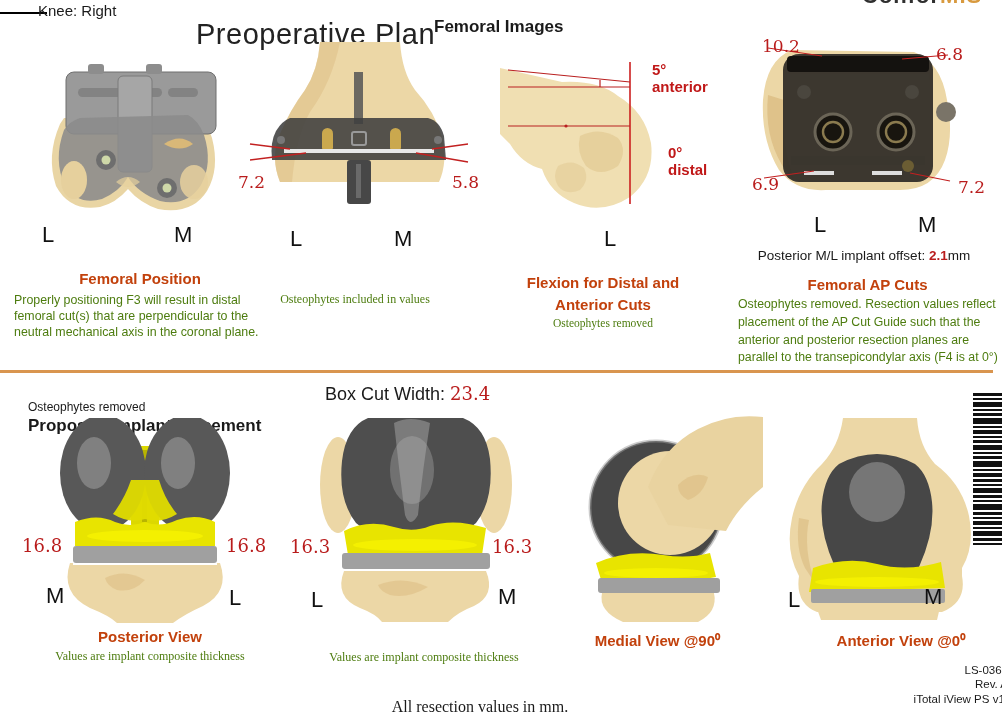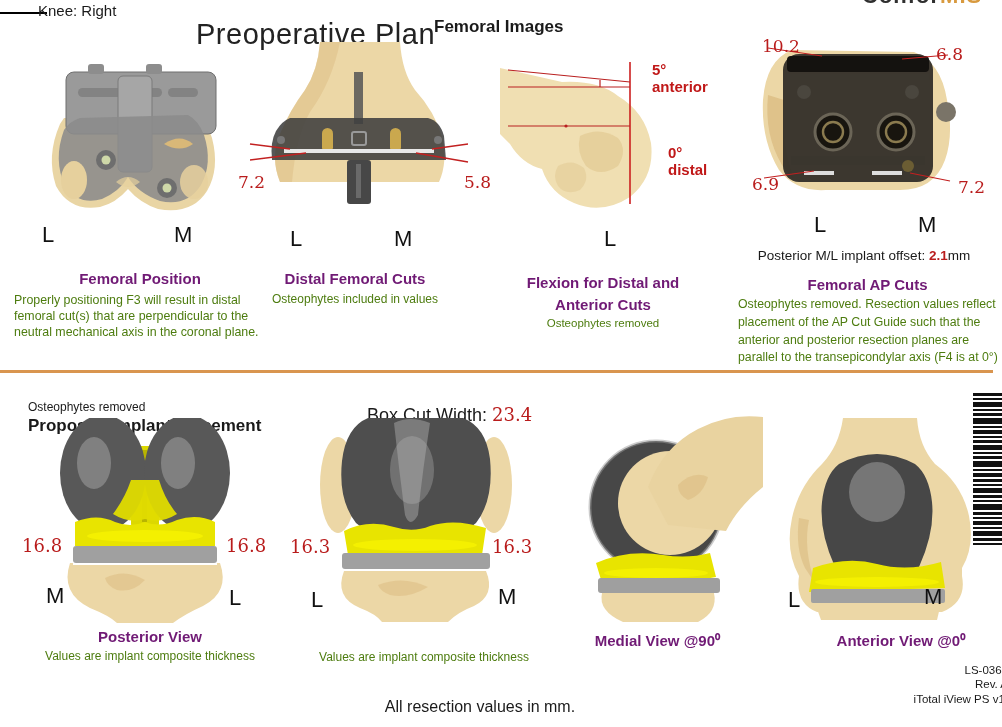--- a/index.html
+++ b/index.html
@@ -1,26 +1,26 @@
 <!DOCTYPE html>
 <html><head>
 <meta charset="utf-8">
 <style>
   html,body{margin:0;padding:0;background:#fff;}
   #page{position:relative;width:1002px;height:727px;background:#ffffff;overflow:hidden;
         font-family:"Liberation Sans",sans-serif;color:#1a1a1a;}
   .abs{position:absolute;}
-  .cap{font-weight:700;font-size:15px;text-align:center;color:#701a75;}
+  .cap{font-weight:700;font-size:15px;text-align:center;color:#c2410c;}
   .desc{font-size:12.4px;line-height:1.3;color:#4d7c0f;}
   .lm{font-size:22px;color:#111;}
   .val{font-family:"DejaVu Serif",serif;font-weight:400;color:#b91c1c;font-size:17px;text-align:center;}
   .val-lg{font-size:18px;}
   .ann{color:#c01818;font-weight:700;font-size:15px;line-height:1.12;white-space:pre-line;}
   .divider{background:#d9954f;}
-  .center{text-align:center;}
+  .center{text-align:center;font-family:Liberation Serif, serif;}
   svg{display:block;}
 </style>
 </head>
 <body>
 
 <div id="page">
 
   <div class="abs" style="left:0;top:12px;width:47px;height:2px;background:#000;"></div>
 
   <div class="abs" style="left:20px;top:2px;font-size:15px;margin-left:18px;">Knee: Right</div>
@@ -108,53 +108,52 @@
     <line x1="198" y1="15" x2="152" y2="19" stroke="#c22020" stroke-width="1.2"></line>
     <line x1="14" y1="138" x2="64" y2="131" stroke="#c22020" stroke-width="1.2"></line>
     <line x1="200" y1="141" x2="160" y2="133" stroke="#c22020" stroke-width="1.2"></line>
   </svg>
   <div class="abs val" style="left:762px;top:36px;">10.2</div>
   <div class="abs val" style="left:936px;top:44px;">6.8</div>
   <div class="abs val" style="left:752px;top:174px;">6.9</div>
   <div class="abs val" style="left:958px;top:177px;">7.2</div>
 
   <div class="abs val" style="left:238px;top:172px;">7.2</div>
-  <div class="abs val" style="left:464px;top:172px;">5.8</div>
+  <div class="abs val" style="left:452px;top:172px;">5.8</div>
 
   <span class="abs lm" style="left:42px;top:222px;">L</span>
   <span class="abs lm" style="left:174px;top:222px;">M</span>
   <span class="abs lm" style="left:290px;top:226px;">L</span>
   <span class="abs lm" style="left:394px;top:226px;">M</span>
   <span class="abs lm" style="left:604px;top:226px;">L</span>
   <span class="abs lm" style="left:814px;top:212px;">L</span>
   <span class="abs lm" style="left:918px;top:212px;">M</span>
 
   <div class="abs" style="left:726px;top:248px;width:276px;font-size:13.5px;text-align:center;">
     <span>Posterior M/L implant offset:</span>
     <span style="color:#b91c1c;font-weight:700;">2.1</span><span>mm</span>
   </div>
 
   <div class="abs cap" style="left:30px;top:270px;width:220px;">Femoral Position</div>
   <div class="abs desc" style="left:14px;top:292px;width:252px;">Properly positioning F3 will result in distal femoral cut(s) that are perpendicular to the neutral mechanical axis in the coronal plane.</div>
 
-  <div class="abs cap" style="left:250px;top:270px;width:210px;">Distal Femoral Cuts</div>
   <div class="abs desc center" style="left:250px;top:292px;width:210px;font-size:12px;">Osteophytes included in values</div>
 
   <div class="abs cap" style="left:513px;top:272px;width:180px;line-height:1.45;">Flexion for Distal and Anterior Cuts</div>
   <div class="abs desc center" style="left:513px;top:316px;width:180px;font-size:11.5px;">Osteophytes removed</div>
 
   <div class="abs cap" style="left:745px;top:276px;width:245px;">Femoral AP Cuts</div>
   <div class="abs desc" style="left:738px;top:296px;width:260px;font-size:12.3px;line-height:1.45;">Osteophytes removed. Resection values reflect placement of the AP Cut Guide such that the anterior and posterior resection planes are parallel to the transepicondylar axis (F4 is at 0°)</div>
 
   <div class="abs divider" style="left:0;top:370px;width:993px;height:3px;"></div>
 
   <div class="abs" style="left:28px;top:377px;font-size:17px;font-weight:700;margin-top:39px;">Proposed Implant Placement</div>
   <div class="abs" style="left:28px;top:400px;font-size:12px;">Osteophytes removed</div>
 
-  <div class="abs" style="left:325px;top:404px;font-size:18px;margin-left:42px;">
+  <div class="abs" style="left:325px;top:383px;font-size:18px;">
     <span>Box Cut Width:</span>
     <span class="val val-lg">23.4</span>
   </div>
 
   <svg class="abs" style="left:973px;top:393px;" width="29" height="152" viewBox="0 0 29 152">
     <rect x="0" y="0" width="29" height="3" fill="#111"></rect>
       <rect x="0" y="5" width="29" height="2" fill="#111"></rect>
     <rect x="0" y="9" width="29" height="5" fill="#111"></rect>
       <rect x="0" y="16" width="29" height="2" fill="#111"></rect>
     <rect x="0" y="20" width="29" height="3" fill="#111"></rect>

